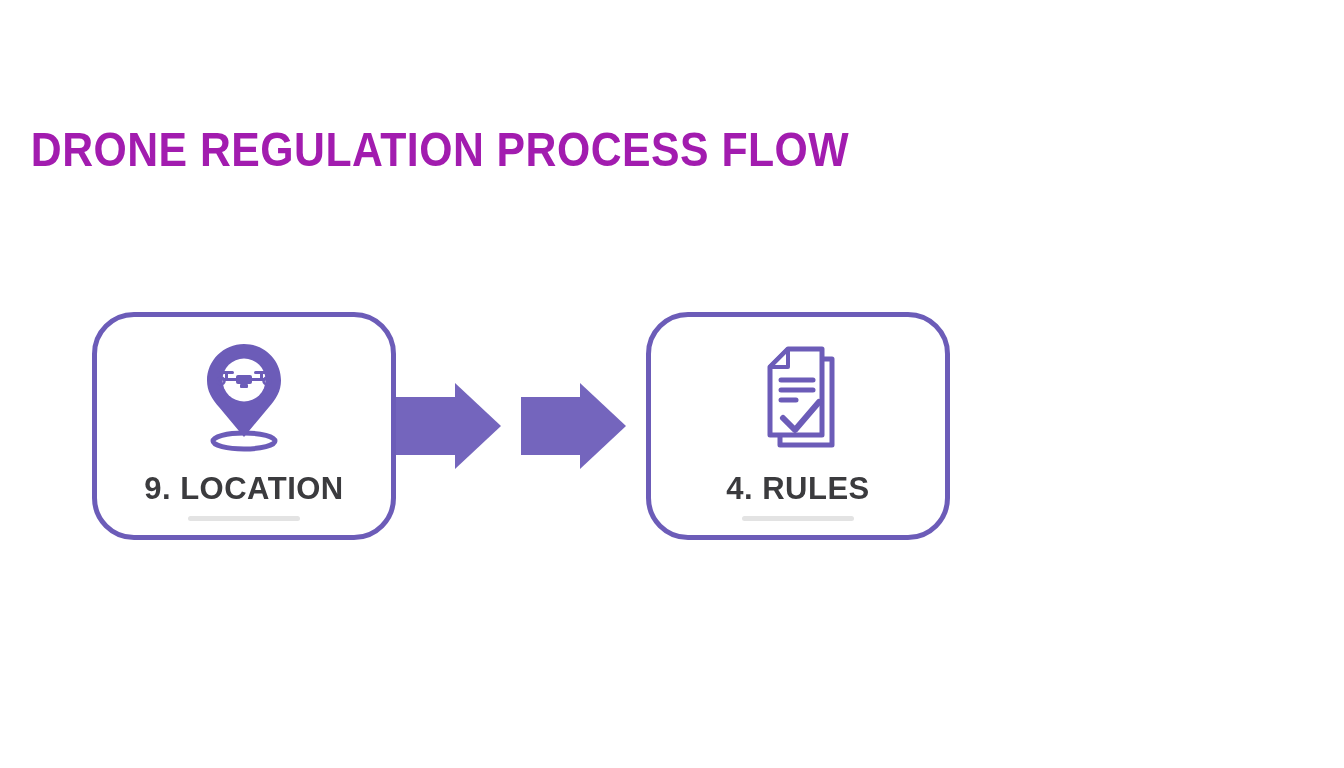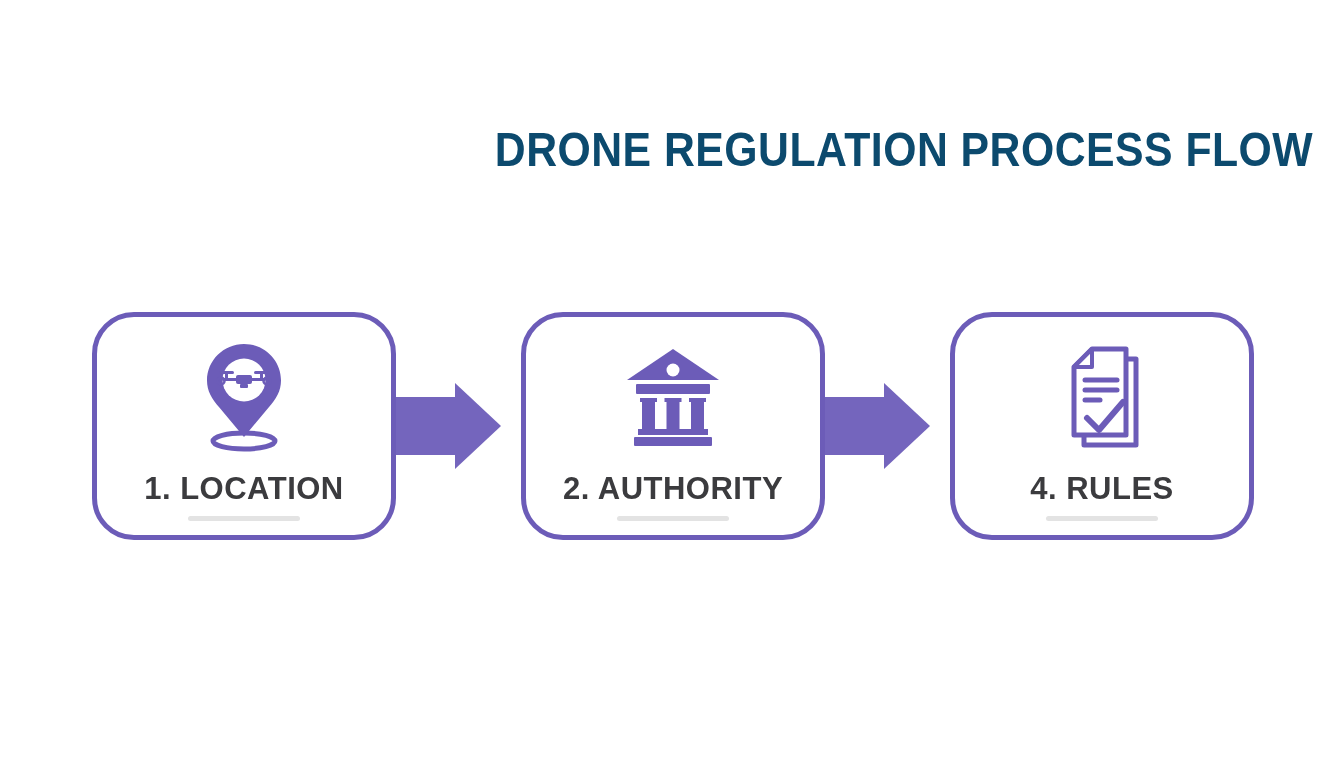--- a/index.html
+++ b/index.html
@@ -7,22 +7,22 @@
     width: 1344px; height: 768px;
     background: #ffffff;
     font-family: "Liberation Sans", sans-serif;
     overflow: hidden;
     position: relative;
   }
   .title {
     position: absolute;
     top: 122px; left: 0;
     width: 100%;
-    text-align: right;
-    color: #0c4a6e;
+    text-align: left;
+    color: #a21caf;
     font-size: 46px;
     font-weight: 700;
     letter-spacing: 0.5px;
     white-space: nowrap;
   }
   .title .squeeze {
     display: inline-block;
     transform: scaleX(0.93) scaleY(1.06);
     transform-origin: center;
   }
@@ -105,55 +105,29 @@
           <rect x="45" y="42" width="8" height="4" rx="1"></rect>
           <rect x="24" y="29" width="15" height="3" rx="1.5"></rect>
           <rect x="59" y="29" width="15" height="3" rx="1.5"></rect>
           <rect x="30" y="31" width="3" height="6"></rect>
           <rect x="65" y="31" width="3" height="6"></rect>
         </g>
         <circle cx="26" cy="39" r="3.5" fill="none" stroke="#6c5cb8" stroke-width="2.5"></circle>
         <circle cx="72" cy="39" r="3.5" fill="none" stroke="#6c5cb8" stroke-width="2.5"></circle>
       </svg>
     </div>
-    <div class="step-label">1. LOCATION</div>
+    <div class="step-label">9. LOCATION</div>
     <div class="step-underline"></div>
   </div>
 
   <div class="arrow">
     <div class="shaft"></div>
     <div class="head"></div>
   </div>
 
-  <div class="step-box">
-    <div class="icon-slot">
-      <svg width="100" height="100" viewBox="0 0 100 100">
-        <g fill="#6c5cb8">
-
-          <polygon points="50,2 96,33 4,33"></polygon>
-
-          <rect x="13" y="37" width="74" height="10" rx="1"></rect>
-
-          <rect x="17" y="51" width="17" height="4"></rect>
-          <rect x="41.5" y="51" width="17" height="4"></rect>
-          <rect x="66" y="51" width="17" height="4"></rect>
-
-          <rect x="19" y="51" width="13" height="31"></rect>
-          <rect x="43.5" y="51" width="13" height="31"></rect>
-          <rect x="68" y="51" width="13" height="31"></rect>
-
-          <rect x="15" y="82" width="70" height="6"></rect>
-          <rect x="11" y="90" width="78" height="9" rx="1"></rect>
-        </g>
-        <circle cx="50" cy="23" r="6.5" fill="#ffffff"></circle>
-      </svg>
-    </div>
-    <div class="step-label">2. AUTHORITY</div>
-    <div class="step-underline"></div>
-  </div>
 
   <div class="arrow">
     <div class="shaft"></div>
     <div class="head"></div>
   </div>
 
   <div class="step-box">
     <div class="icon-slot">
       <svg width="92" height="110" viewBox="0 0 92 110">
 

